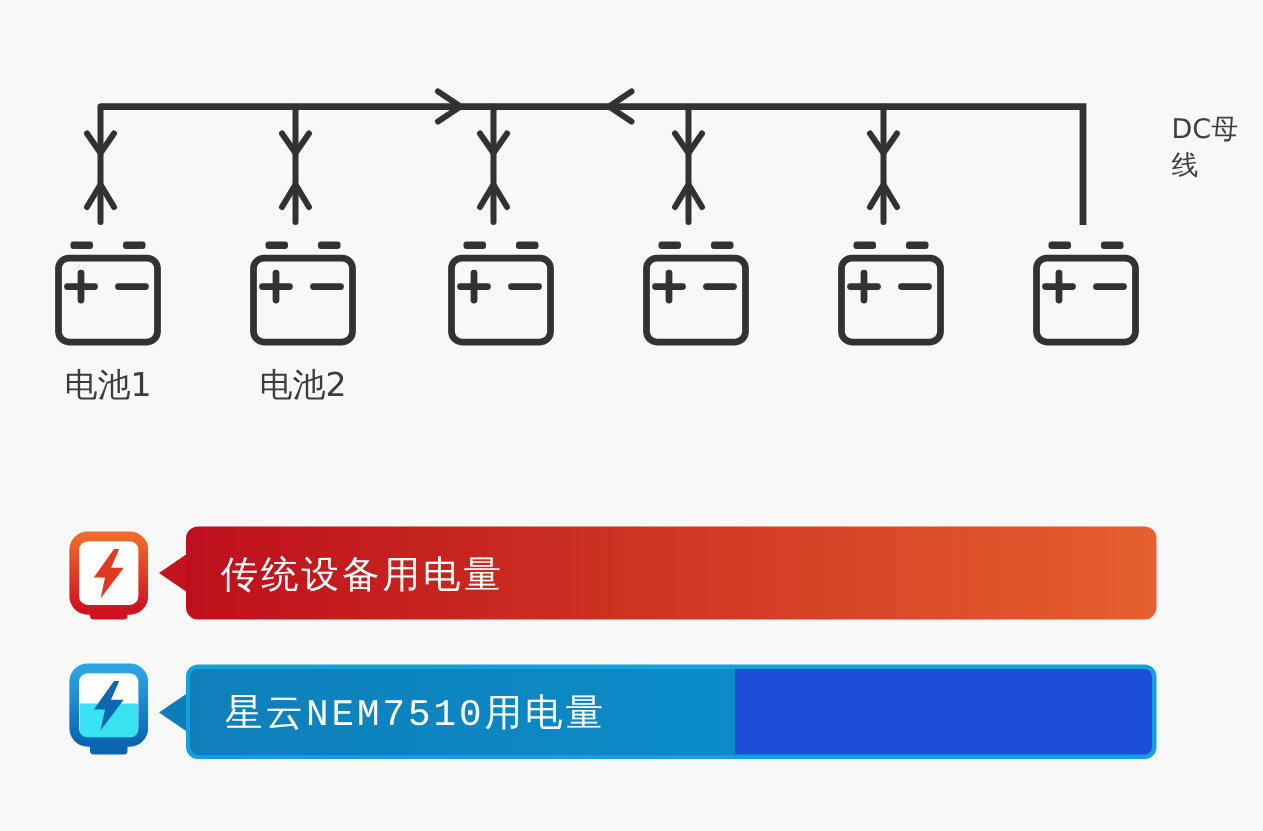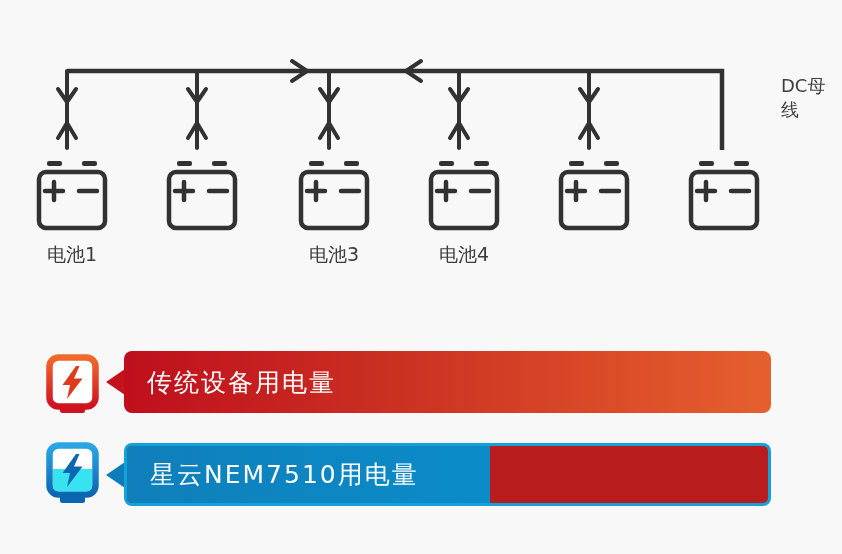--- a/index.html
+++ b/index.html
@@ -7,41 +7,41 @@
     width:842px;height:554px;
     background:#f8f8f9;
     font-family:"DejaVu Sans","Liberation Sans",sans-serif;
     position:relative;overflow:hidden;
   }
   .stage{position:absolute;inset:0;width:842px;height:554px;}
 
   
   .battery-label{
     position:absolute;top:242px;width:90px;
-    text-align:center;font-size:19px;color:#3c3c3c;
+    text-align:center;font-size:22px;color:#3c3c3c;
   }
   .bus-label{
     position:absolute;left:757px;top:74px;
     font-size:18px;color:#3f3f3f;margin-left:24px;
   }
 
   
   .meter-icon{position:absolute;left:46px;}
   .notch{position:absolute;width:0;height:0;border-top:13px solid transparent;border-bottom:13px solid transparent;}
   .notch-red{left:106px;top:369px;border-right:19px solid #c2131f;}
   .notch-blue{left:106px;top:462px;border-right:19px solid #0d7cba;}
 
-  .bar{position:absolute;left:124px;width:647px;display:flex;align-items:center;box-sizing:border-box;}
+  .bar{position:absolute;left:124px;width:647px;display:flex;align-items:center;box-sizing:border-box;font-family:Liberation Mono, monospace;}
   .bar-traditional{
     top:351px;height:62px;border-radius:8px;
     background:linear-gradient(90deg,#bf0f1d 0%,#cc3322 45%,#e6602e 100%);
   }
   .bar-nebula{
     top:443px;height:63px;border-radius:8px;
-    background:#b91c1c;border:3px solid #14a0d8;
+    background:#1d4ed8;border:3px solid #14a0d8;
     overflow:hidden;
   }
   .bar-nebula-fill{
     position:absolute;left:0;top:0;bottom:0;
     background:linear-gradient(90deg,#0f7fba 0%,#0a8cc9 100%);
     border-radius:4px 0 0 4px;
   }
   .bar-text{
     position:relative;z-index:2;
     color:#ffffff;font-size:25px;font-weight:500;
@@ -84,22 +84,21 @@
     <use href="#battery" x="202"></use>
     <use href="#battery" x="334"></use>
     <use href="#battery" x="464"></use>
     <use href="#battery" x="594"></use>
     <use href="#battery" x="724"></use>
   </svg>
 
   <div class="bus-label">DC母线</div>
 
   <div class="battery-label" style="left:27px">电池1</div>
-  <div class="battery-label" style="left:289px">电池3</div>
-  <div class="battery-label" style="left:419px">电池4</div>
+  <div class="battery-label" style="left:157px">电池2</div>
 
   <svg class="meter-icon" style="top:354px" width="53" height="62" viewBox="0 0 53 62">
     <defs>
       <linearGradient id="gradRed" x1="0" y1="0" x2="0" y2="1">
         <stop offset="0" stop-color="#f06a2b"></stop>
         <stop offset="1" stop-color="#cf1220"></stop>
       </linearGradient>
     </defs>
     <rect x="14" y="50" width="25" height="9" rx="2.5" fill="#cf1220"></rect>
     <rect x="3.5" y="3.5" width="46" height="49" rx="9" fill="#ffffff" stroke="url(#gradRed)" stroke-width="6.5"></rect>

